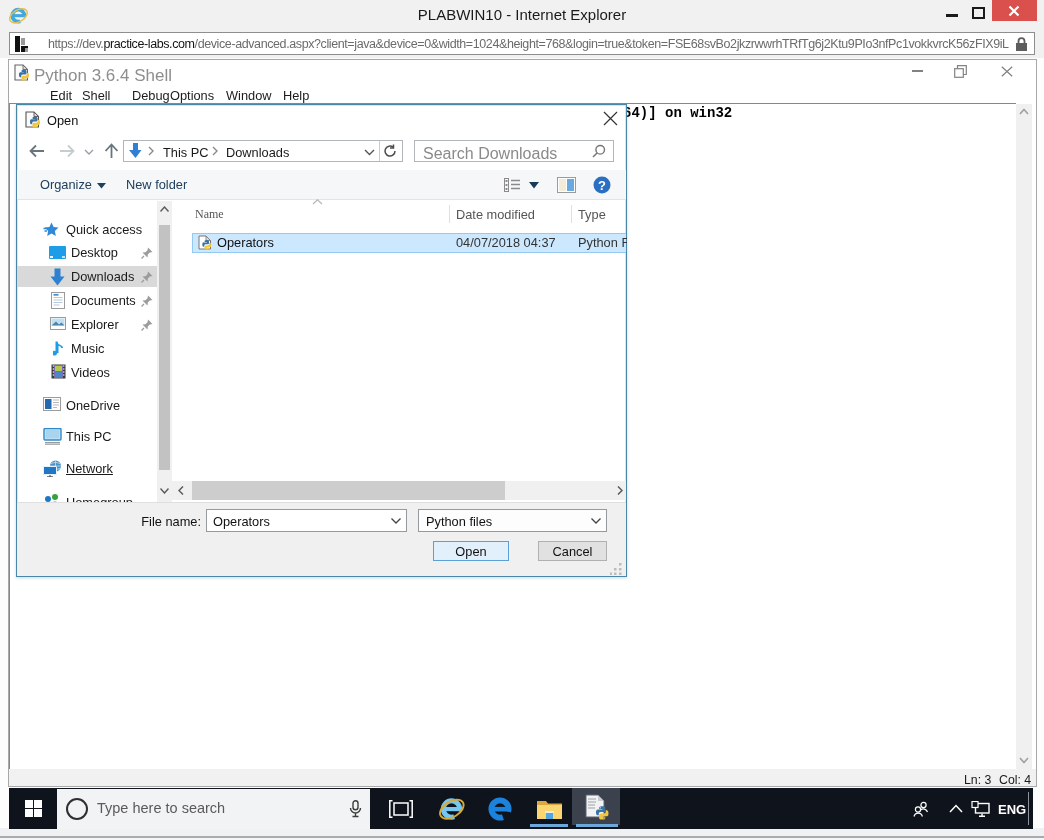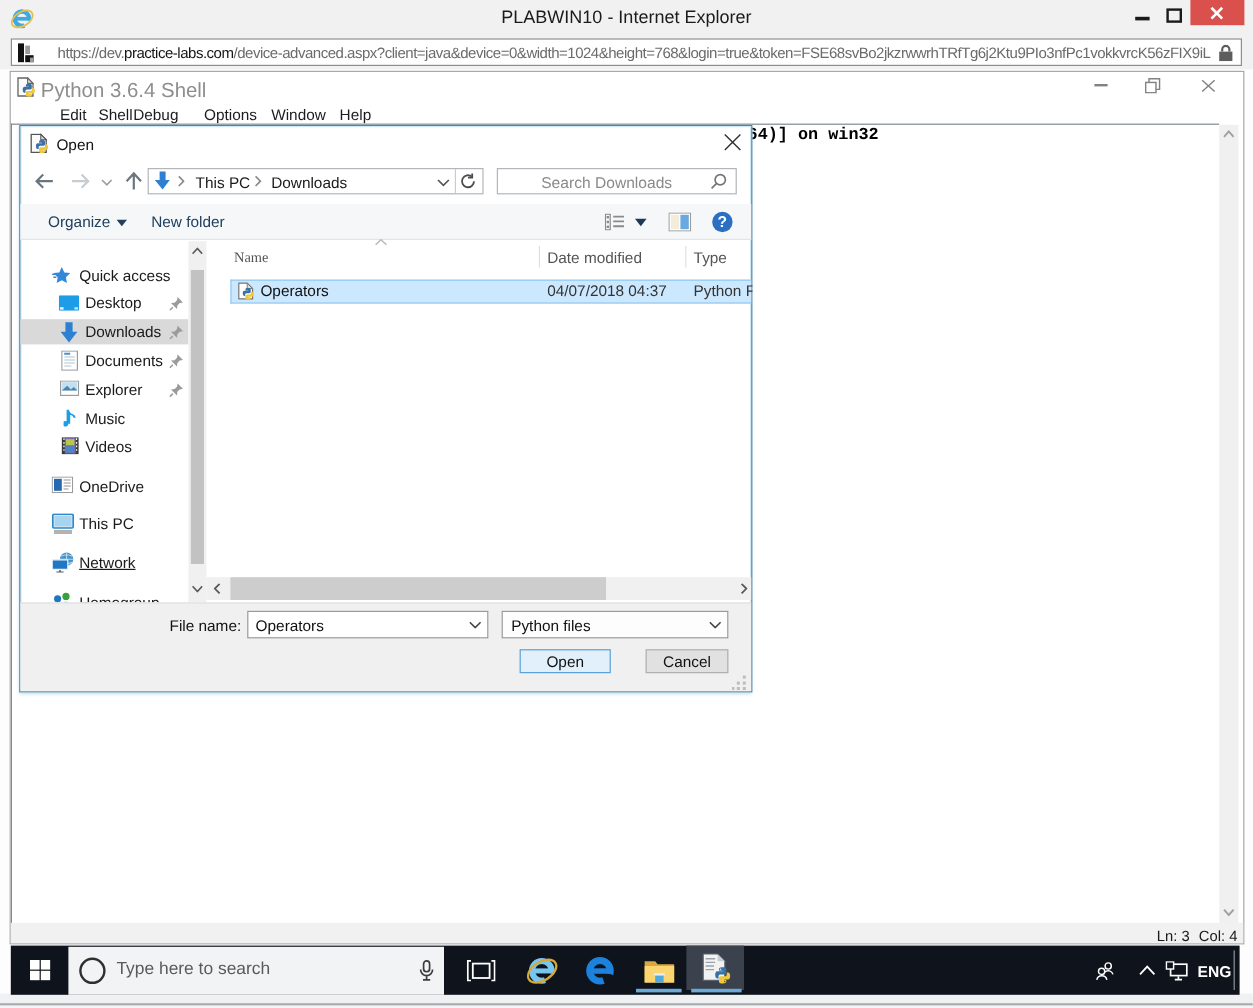--- a/index.html
+++ b/index.html
@@ -62,21 +62,21 @@
   <rect x="0.7" y="3.7" width="8.6" height="8.6" fill="none" stroke="#828282" stroke-width="1.2"></rect>
   <path d="M3.5 3.7 V0.7 H12.3 V9.5 H9.3" fill="none" stroke="#828282" stroke-width="1.2"></path>
 </svg>
 <svg class="abs" style="left:1001px;top:66px" width="12" height="11" viewBox="0 0 12 11">
   <path d="M0.8 0.8 L11.2 10.2 M11.2 0.8 L0.8 10.2" stroke="#828282" stroke-width="1.2"></path>
 </svg>
 
 <div class="abs" style="left:24px;top:88px;font-size:12.8px;color:#1c1c1c;margin-top:39px;">File</div>
 <div class="abs" style="left:50px;top:88px;font-size:12.8px;color:#1c1c1c;">Edit</div>
 <div class="abs" style="left:82px;top:88px;font-size:12.8px;color:#1c1c1c;">Shell</div>
-<div class="abs" style="left:111px;top:88px;font-size:12.8px;color:#1c1c1c;">Debug</div>
+<div class="abs" style="left:132px;top:88px;font-size:12.8px;color:#1c1c1c;">Debug</div>
 <div class="abs" style="left:170px;top:88px;font-size:12.8px;color:#1c1c1c;">Options</div>
 <div class="abs" style="left:226px;top:88px;font-size:12.8px;color:#1c1c1c;">Window</div>
 <div class="abs" style="left:283px;top:88px;font-size:12.8px;color:#1c1c1c;">Help</div>
 
 <div class="abs" style="left:9px;top:103px;width:1007px;height:667px;background:#fff;border-top:1px solid #828790;border-left:1px solid #828790;"></div>
 <div class="abs" style="left:623px;top:105px;font-family:'Liberation Mono',monospace;font-size:14px;font-weight:bold;color:#000;white-space:pre;">64)] on win32</div>
 
 <div class="abs" style="left:1016px;top:104px;width:16px;height:666px;background:#f0f0f0;"></div>
 <svg class="abs" style="left:1019px;top:108px" width="10" height="7" viewBox="0 0 10 7">
     <path d="M1 6 L5 1.5 L9 6" fill="none" stroke="#a0a0a0" stroke-width="1.6"></path>
@@ -132,21 +132,21 @@
 <svg class="abs" style="left:364px;top:149px" width="11" height="7" viewBox="0 0 11 7">
     <path d="M1 1 L5.5 5.5 L10 1" fill="none" stroke="#555" stroke-width="1.4"></path>
   </svg>
 <div class="abs" style="left:379px;top:141px;width:1px;height:20px;background:#c9cdd1;"></div>
 <svg class="abs" style="left:383px;top:144px" width="14" height="14" viewBox="0 0 14 14">
   <path d="M12 7 a5 5 0 1 1 -1.8 -3.8" fill="none" stroke="#4d4d4d" stroke-width="1.5"></path>
   <path d="M10.5 0.5 L10.5 4 L7 4" fill="none" stroke="#4d4d4d" stroke-width="1.5"></path>
 </svg>
 
 <div class="abs" style="left:414px;top:140px;width:200px;height:22px;background:#fff;border:1px solid #b2b6ba;"></div>
-<div class="abs" style="left:423px;top:145px;font-size:13px;color:#8a8a8a;margin-left:28px;">Search Downloads</div>
+<div class="abs" style="left:423px;top:145px;font-size:16px;color:#8a8a8a;">Search Downloads</div>
 <svg class="abs" style="left:592px;top:144px" width="14" height="14" viewBox="0 0 14 14">
   <circle cx="8.2" cy="5.8" r="4.3" fill="none" stroke="#757575" stroke-width="1.4"></circle>
   <path d="M5 9 L1 13" stroke="#757575" stroke-width="1.4"></path>
 </svg>
 
 <div class="abs" style="left:17px;top:170px;width:609px;height:30px;background:#f6f7f8;border-bottom:1px solid #e3e4e5;"></div>
 <div class="abs" style="left:40px;top:177px;font-size:12.8px;color:#20405e;">Organize</div>
 <svg class="abs" style="left:97px;top:183px" width="9" height="6" viewBox="0 0 9 6">
     <path d="M0 0 L4.5 5.5 L9 0 z" fill="#20405e"></path>
   </svg>

